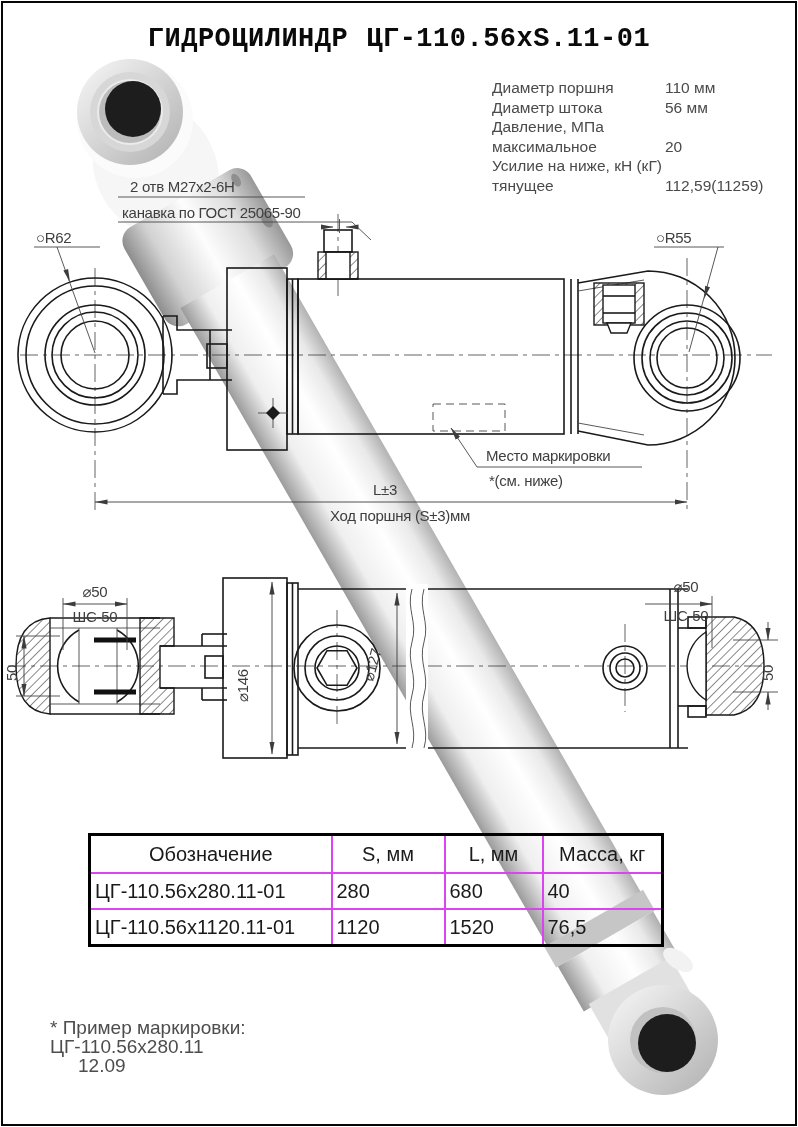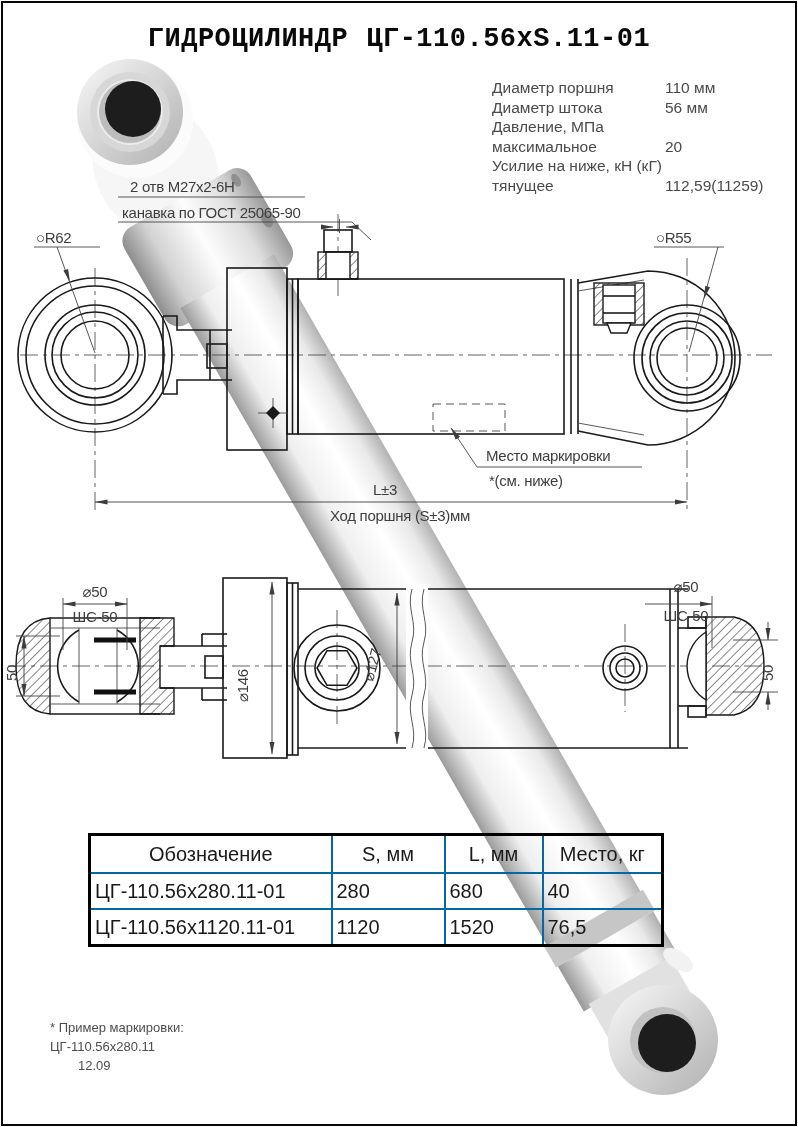--- a/index.html
+++ b/index.html
@@ -17,27 +17,27 @@
   
   svg{position:absolute;left:0;top:0;}
   .ln{stroke:#1a1a1a;stroke-width:1.6;fill:none;}
   .lnf{stroke:#1a1a1a;stroke-width:1.4;}
   .thin{stroke:#454545;stroke-width:.9;fill:none;}
   .cl{stroke:#3c3c3c;stroke-width:.8;fill:none;stroke-dasharray:18 5 4 5;}
   .dim{stroke:#3c3c3c;stroke-width:.9;fill:none;}
   text.dr{font-family:"Liberation Sans",sans-serif;font-size:15px;fill:#3e3e3e;letter-spacing:-.3px;}
   
   .spec-table{position:absolute;left:88px;top:833px;border-collapse:collapse;background:transparent;}
-  .spec-table th,.spec-table td{border:2px solid #0369a1;font-weight:normal;
+  .spec-table th,.spec-table td{border:2px solid #d946ef;font-weight:normal;
       font-size:20px;color:#1a1a1a;padding:0 4px;background:transparent;}
   .spec-table th{height:36px;}
   .spec-table td{height:34px;}
   .spec-table{border:3px solid #000;}
   
-  .footnote{position:absolute;left:50px;top:1018px;font-size:13px;line-height:19px;color:#4d4d4d;}
+  .footnote{position:absolute;left:50px;top:1018px;font-size:19px;line-height:19px;color:#4d4d4d;}
   .footnote .ind{padding-left:28px;}
 </style>
 </head>
 <body>
 
 <div id="page">
 
   <svg width="798" height="1127" viewBox="0 0 798 1127">
     <defs>
       <linearGradient id="gradTube" x1="0" y1="-54" x2="0" y2="54" gradientUnits="userSpaceOnUse">
@@ -325,21 +325,21 @@
         <col style="width:242px">
         <col style="width:113px">
         <col style="width:98px">
         <col style="width:120px">
       </colgroup>
     <thead>
       <tr>
         <th>Обозначение</th>
         <th>S, мм</th>
         <th>L, мм</th>
-        <th>Место, кг</th>
+        <th>Масса, кг</th>
       </tr>
     </thead>
     <tbody>
       <tr>
         <td>ЦГ-110.56х280.11-01</td>
         <td>280</td>
         <td>680</td>
         <td>40</td>
       </tr>
       <tr>

